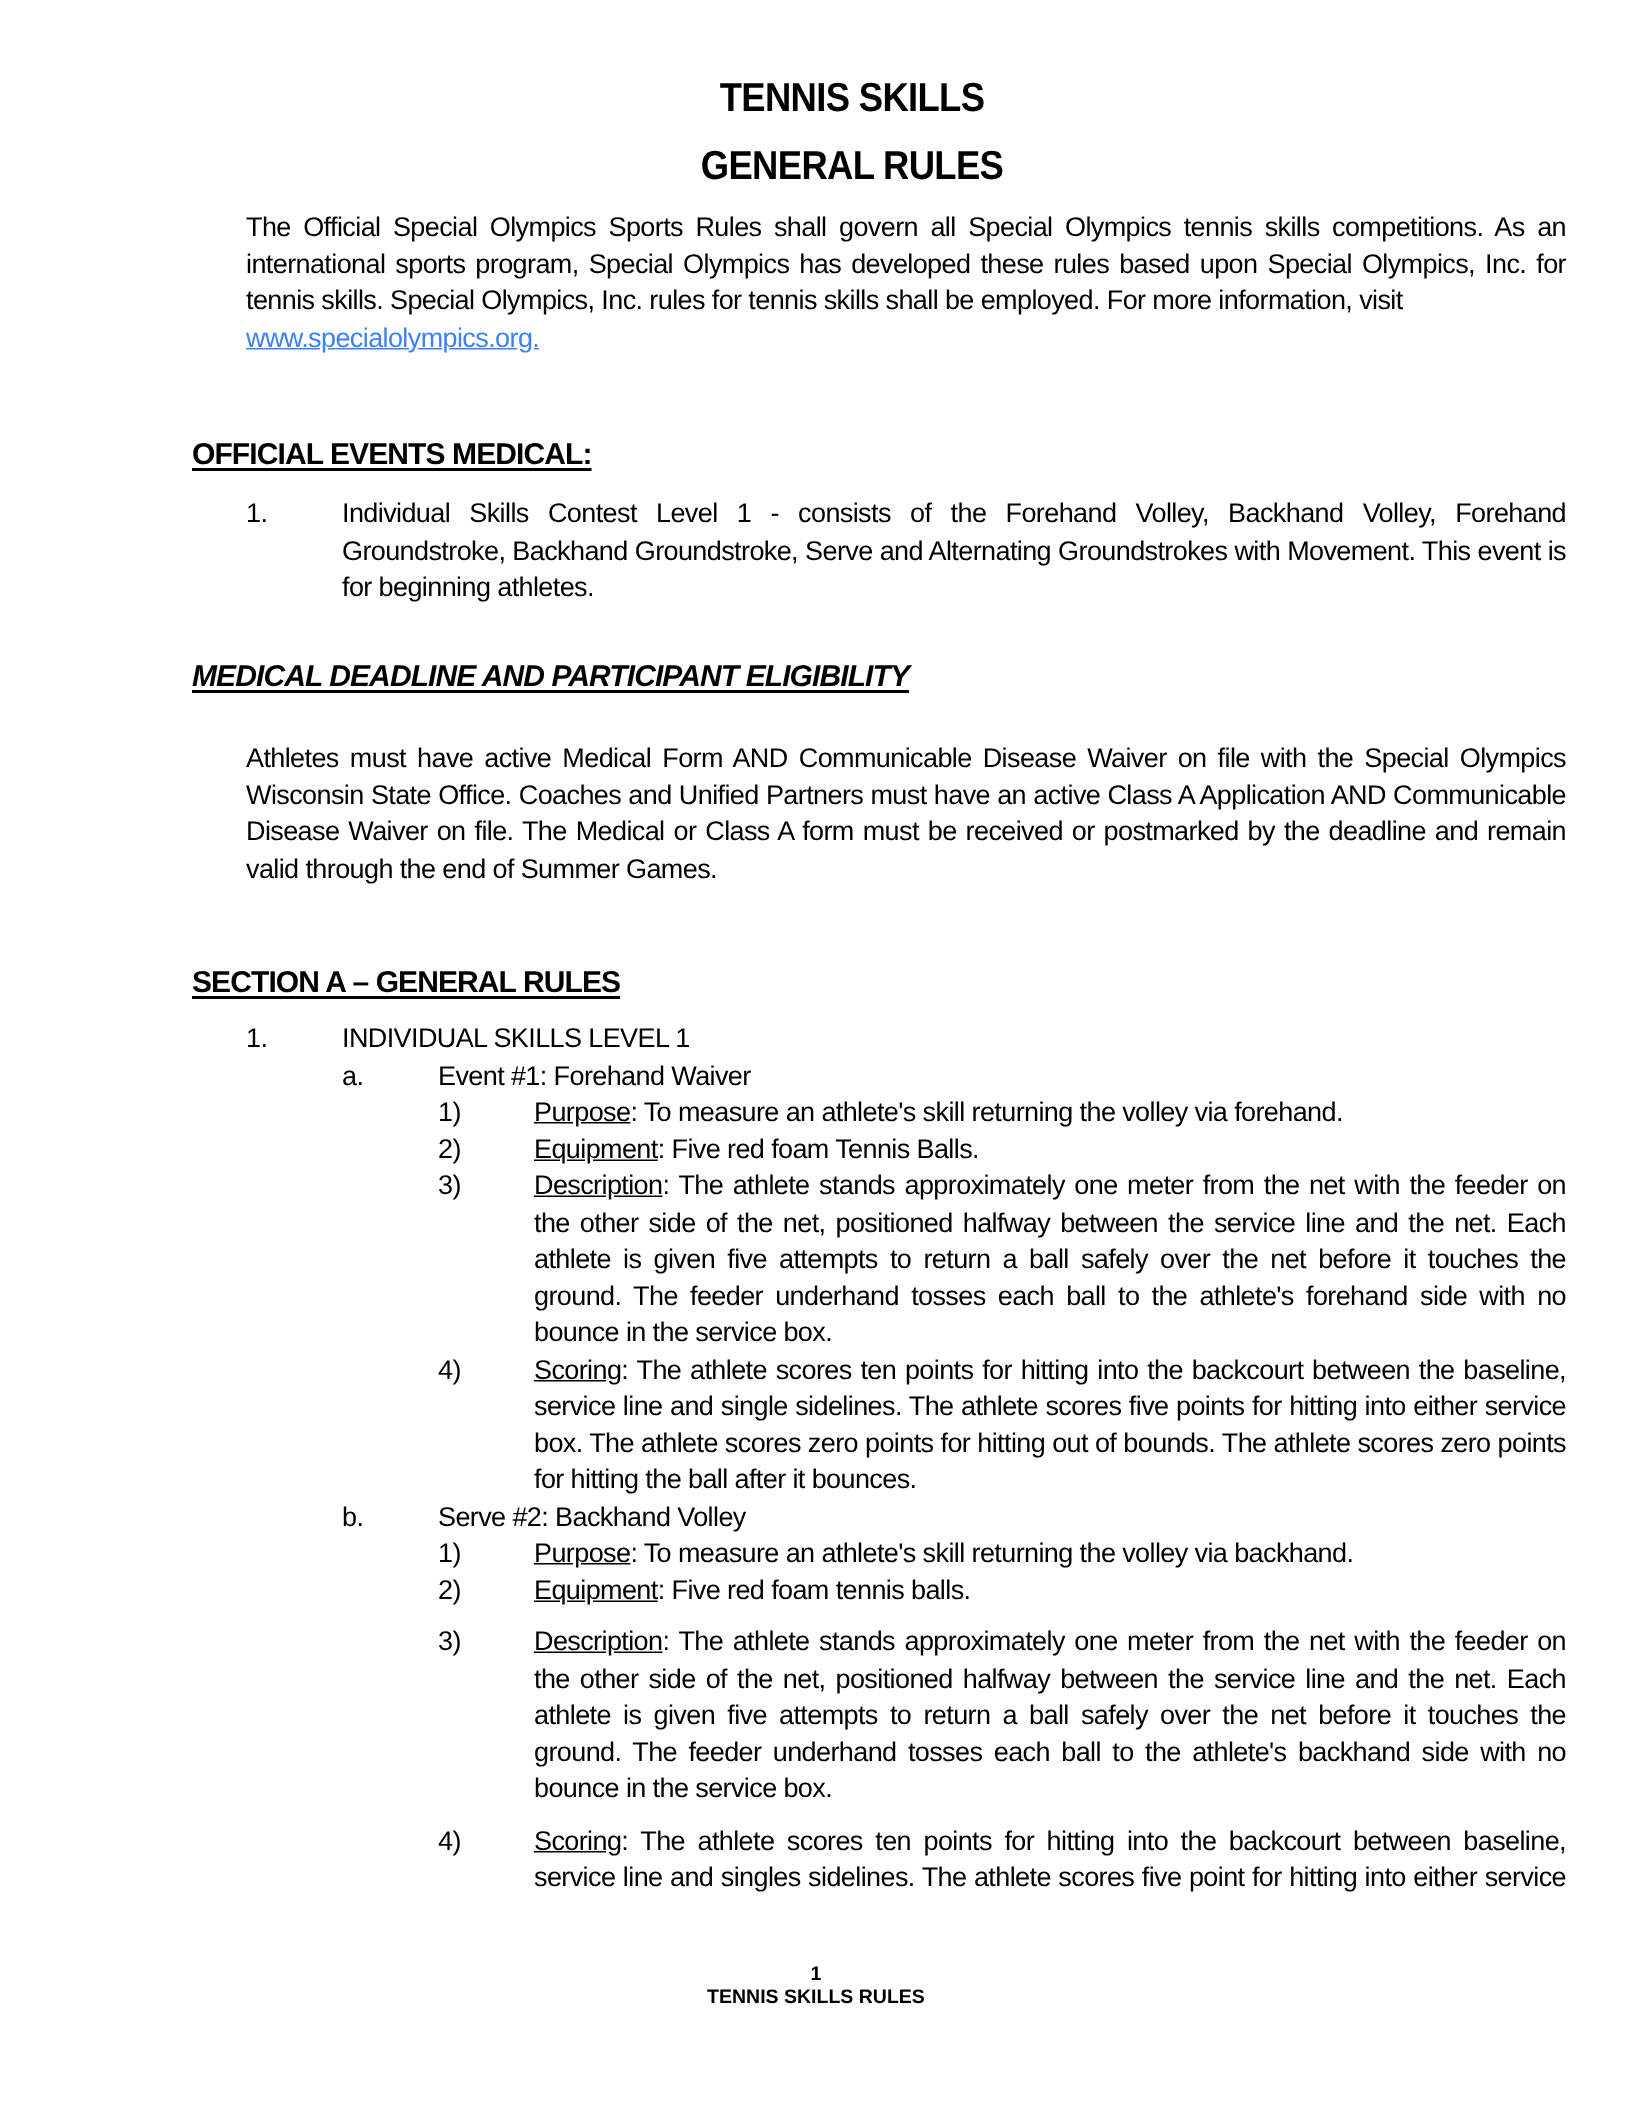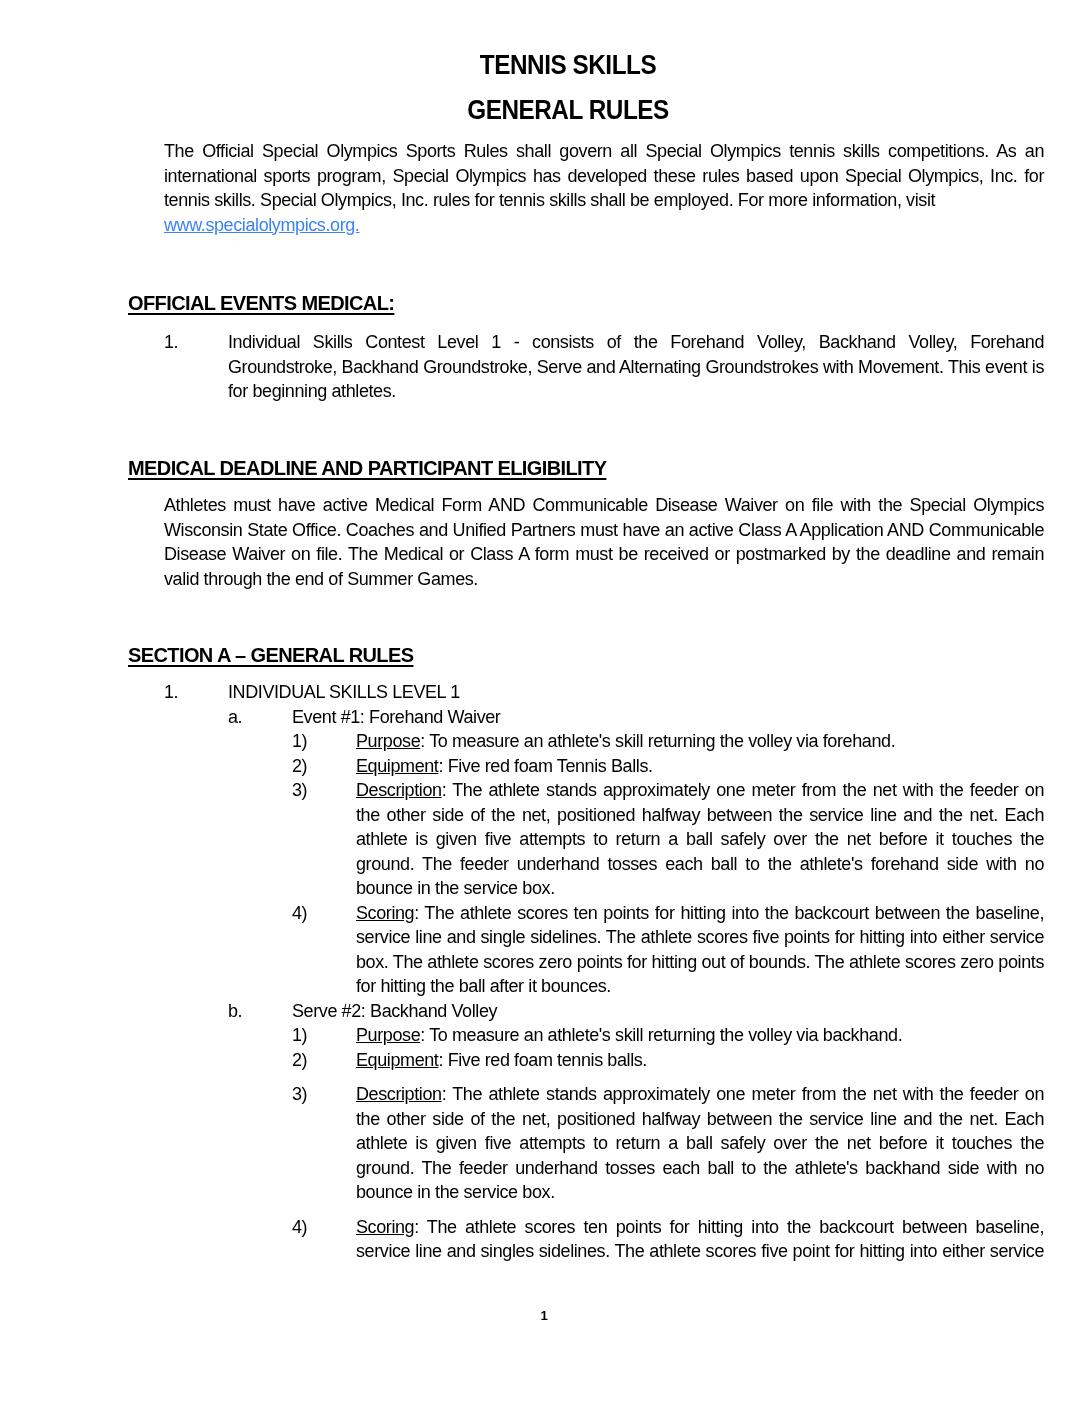--- a/index.html
+++ b/index.html
@@ -20,21 +20,21 @@
     }
     .justify { text-align: justify; text-align-last: left; }
     .intro { position: absolute; top: 139px; left: 0; width: 880px; }
     .link { color: #3b82f6; text-decoration: underline; }
     .heading {
       position: absolute; left: 0; font-weight: bold; font-size: 20px;
       text-decoration: underline; text-underline-offset: 3px;
       text-decoration-thickness: 2px; letter-spacing: -0.6px;
     }
     .h-events { top: 292px; }
-    .h-medical { top: 457px; }
+    .h-medical { top: 440px; font-style: italic; }
     .h-section { top: 644px; }
     .events { position: absolute; top: 330px; left: 0; width: 880px; }
     .medical { position: absolute; top: 493px; left: 0; width: 880px; }
     .num-item { display: flex; }
     .num { flex: 0 0 64px; }
     .content { flex: 1; }
     .section { position: absolute; top: 680px; left: 0; width: 880px; }
     .lvl1 { display: flex; }
     .lvl1 .n { width: 64px; flex: 0 0 64px; }
     .lvl2 { display: flex; padding-left: 64px; }
@@ -118,13 +118,14 @@
     </div>
     <div class="lvl3 gap">
       <span class="n">4)</span>
       <span class="c" style="text-align: justify; text-align-last: justify;"><span class="u">Scoring</span><span>:  The athlete scores ten points for hitting into the backcourt between baseline, service line and singles sidelines. The athlete scores five point for hitting into either service</span></span>
     </div>
   </div>
 </div>
 
 <div class="footer">
   <div>1</div>
+  <div>TENNIS SKILLS RULES</div>
 </div>
 
 </body></html>

